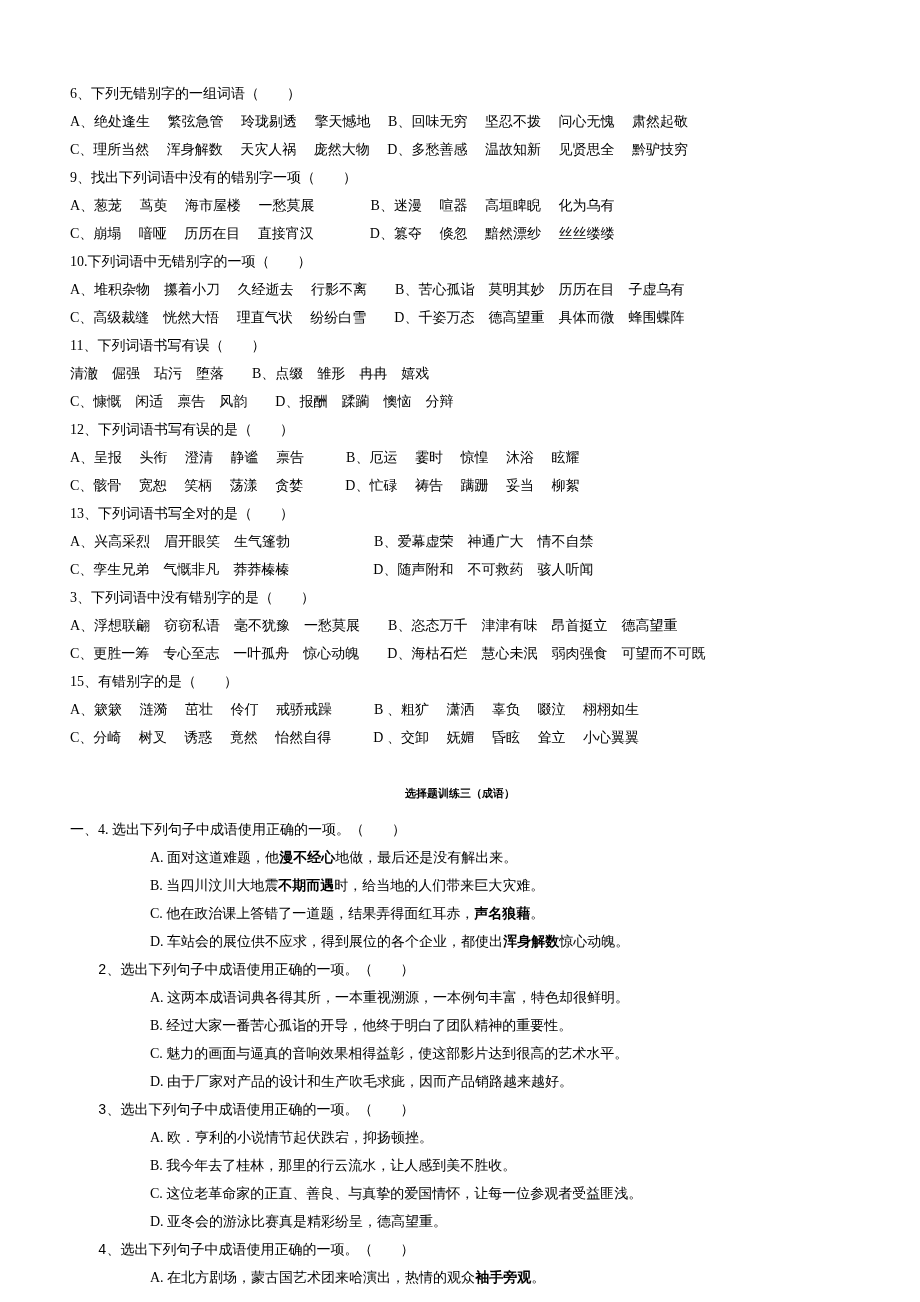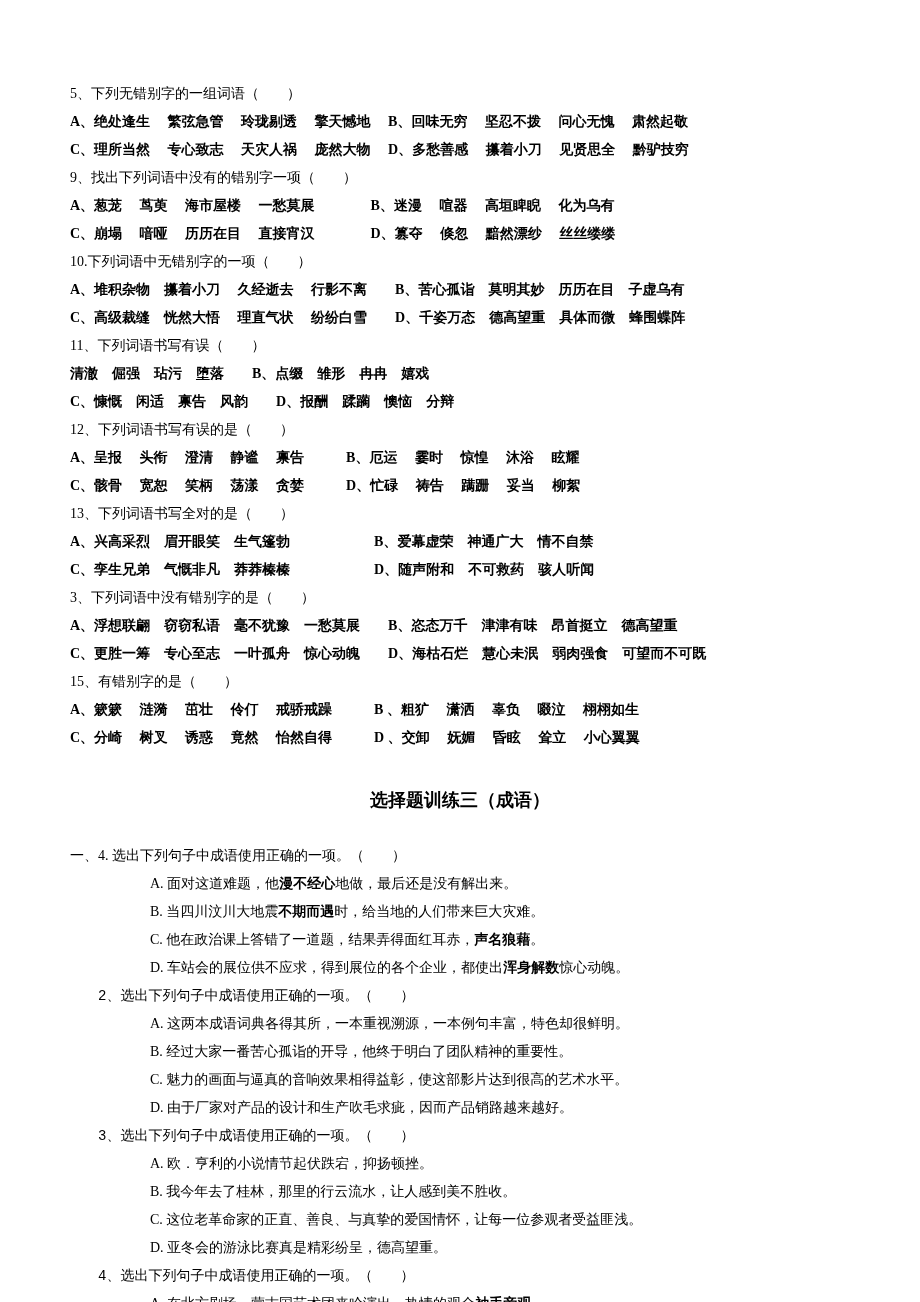--- a/index.html
+++ b/index.html
@@ -11,46 +11,45 @@
       margin: 0;
       padding: 80px 70px 40px 70px;
       width: 920px;
       box-sizing: border-box;
     }
     .question {
       margin: 0;
     }
     .options {
       margin: 0;
-      font-weight: bold;
     }
     .title-center {
       text-align: center;
       font-weight: bold;
       margin-top: 30px;
-      margin-bottom: 24px;
-      font-size: 18px;
+      margin-bottom: 12px;
+      font-size: 11px;
     }
     .indent-1 {
       padding-left: 28px;
       font-family: Liberation Mono, monospace;
     }
     .indent-2 {
       padding-left: 80px;
     }
     .bold {
       font-weight: bold;
     }
   </style>
 </head>
 <body>
 
-<div class="question">5、下列无错别字的一组词语（　　）</div>
+<div class="question">6、下列无错别字的一组词语（　　）</div>
 <div class="options">A、绝处逢生　 繁弦急管　 玲珑剔透　 擎天憾地　 B、回味无穷　 坚忍不拨　 问心无愧　 肃然起敬</div>
-<div class="options">C、理所当然　 专心致志　 天灾人祸　 庞然大物　 D、多愁善感　 攥着小刀　 见贤思全　 黔驴技穷</div>
+<div class="options">C、理所当然　 浑身解数　 天灾人祸　 庞然大物　 D、多愁善感　 温故知新　 见贤思全　 黔驴技穷</div>
 
 <div class="question">9、找出下列词语中没有的错别字一项（　　）</div>
 <div class="options">A、葱茏　 茑萸　 海市屋楼　 一愁莫展　　　　B、迷漫　 喧器　 高垣睥睨　 化为乌有</div>
 <div class="options">C、崩塌　 喑哑　 历历在目　 直接宵汉　　　　D、篡夺　 倏忽　 黯然漂纱　 丝丝缕缕</div>
 
 <div class="question">10.下列词语中无错别字的一项（　　）</div>
 <div class="options">A、堆积杂物　攥着小刀　 久经逝去　 行影不离　　B、苦心孤诣　莫明其妙　历历在目　子虚乌有</div>
 <div class="options">C、高级裁缝　恍然大悟　 理直气状　 纷纷白雪　　D、千姿万态　德高望重　具体而微　蜂围蝶阵</div>
 
 <div class="question">11、下列词语书写有误（　　）</div>

